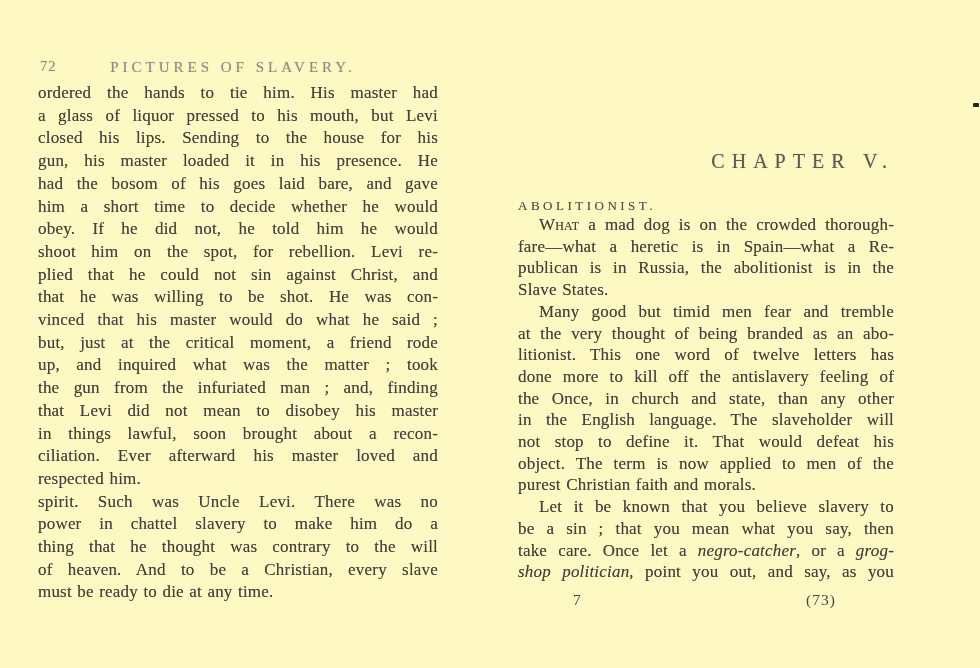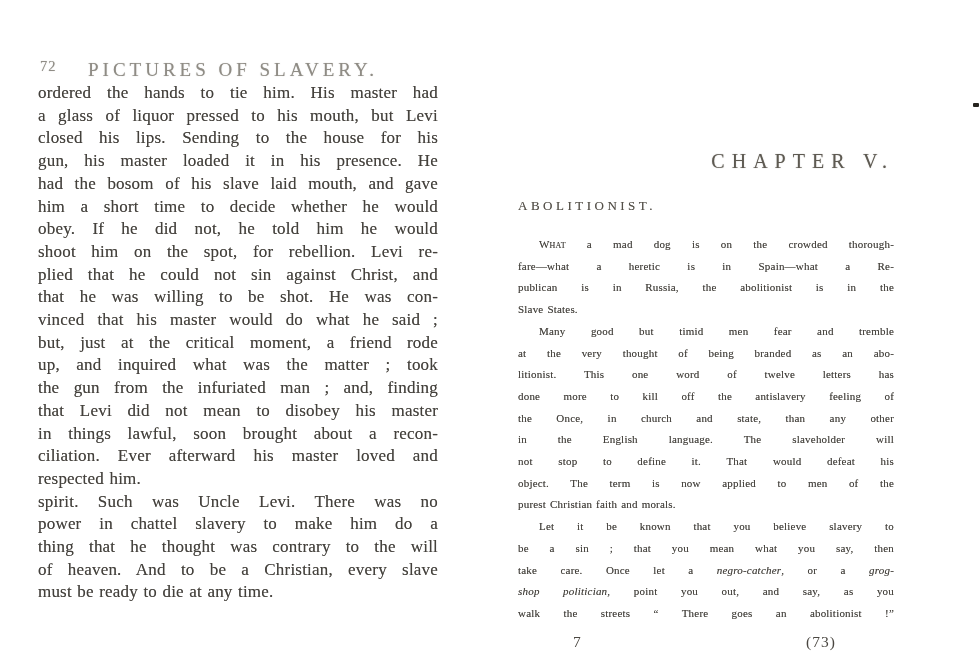--- a/index.html
+++ b/index.html
@@ -1,34 +1,34 @@
 <!DOCTYPE html>
 <html><head>
 <meta charset="utf-8">
 <style>
   html,body{margin:0;padding:0;background:#e9e8e5;}
   .scan{
     position:relative;
     width:980px;height:668px;
-    background:#ffffff;
+    background:#fef9c3;
     overflow:hidden;
     font-family:"Liberation Serif","DejaVu Serif",serif;
     color:#44413c;
   }
   
   .left-page{position:absolute;left:38px;top:57px;width:400px;}
   .running-header{position:relative;height:18px;font-size:14.5px;color:#8f8c85;letter-spacing:1px;text-shadow:0 0 1px rgba(143,140,133,.55);}
   .header-pagenum{position:absolute;left:2px;top:1px;}
-  .header-title{position:absolute;left:50%;top:2px;transform:translateX(-50%);margin-left:-5px;font-size:19px;letter-spacing:4px;white-space:nowrap;}
+  .header-title{position:absolute;left:50%;top:2px;transform:translateX(-50%);margin-left:-5px;font-size:15px;letter-spacing:4px;white-space:nowrap;}
   .left-body{margin-top:7px;font-size:17px;line-height:22.7px;}
   
   .right-page{position:absolute;left:518px;top:150px;width:376px;}
   .chapter-heading{text-align:right;font-size:20px;letter-spacing:7px;color:#5e5a52;white-space:nowrap;text-shadow:0 0 1px rgba(94,90,82,.5);}
   .section-heading{text-align:left;font-size:13px;letter-spacing:3.5px;color:#55514a;margin-top:25px;white-space:nowrap;text-shadow:0 0 .5px rgba(85,81,74,.5);}
-  .right-body{margin-top:20px;font-size:11px;line-height:21.7px;font-family:Liberation Serif, serif;}
+  .right-body{font-size:17px;line-height:21.7px;font-family:Liberation Serif, serif;}
   .page-footer{position:relative;height:20px;margin-top:8px;font-size:15.5px;color:#4a4741;}
   .footer-sig{position:absolute;left:55px;top:0;}
   .footer-folio{position:absolute;left:288px;top:0;letter-spacing:1px;}
   
   .paragraph{margin:0;}
   .line{
     text-align:justify;
     text-align-last:justify;
     letter-spacing:.2px;
     word-spacing:1px;
@@ -51,21 +51,21 @@
     <div class="running-header">
       <span class="header-pagenum">72</span>
       <span class="header-title">PICTURES OF SLAVERY.</span>
     </div>
     <div class="left-body">
         <div class="paragraph">
           <div class="line"><span class="">ordered the hands to tie him.  His master had</span></div>
           <div class="line"><span class="">a glass of liquor pressed to his mouth, but Levi</span></div>
           <div class="line"><span class="">closed his lips.  Sending to the house for his</span></div>
           <div class="line"><span class="">gun, his master loaded it in his presence.  He</span></div>
-          <div class="line"><span class="">had the bosom of his slave laid mouth, and gave</span></div>
+          <div class="line"><span class="">had the bosom of his goes laid bare, and gave</span></div>
           <div class="line"><span class="">him a short time to decide whether he would</span></div>
           <div class="line"><span class="">obey.  If he did not, he told him he would</span></div>
           <div class="line"><span class="">shoot him on the spot, for rebellion.  Levi re-</span></div>
           <div class="line"><span class="">plied that he could not sin against Christ, and</span></div>
           <div class="line"><span class="">that he was willing to be shot.  He was con-</span></div>
           <div class="line"><span class="">vinced that his master would do what he said ;</span></div>
           <div class="line"><span class="">but, just at the critical moment, a friend rode</span></div>
           <div class="line"><span class="">up, and inquired what was the matter ; took</span></div>
           <div class="line"><span class="">the gun from the infuriated man ; and, finding</span></div>
           <div class="line"><span class="">that Levi did not mean to disobey his master</span></div>
@@ -102,21 +102,20 @@
           <div class="line"><span class="">in the English language.  The slaveholder will</span></div>
           <div class="line"><span class="">not stop to define it.  That would defeat his</span></div>
           <div class="line"><span class="">object.  The term is now applied to men of the</span></div>
           <div class="line lastline"><span class="">purest Christian faith and morals.</span></div>
         </div>
         <div class="paragraph">
           <div class="line indent"><span class="">Let it be known that you believe slavery to</span></div>
           <div class="line"><span class="">be a sin ; that you mean what you say, then</span></div>
           <div class="line"><span class="">take care.  Once let a </span><span class="it ">negro-catcher</span><span class="">, or a </span><span class="it ">grog-</span></div>
           <div class="line"><span class="it ">shop politician</span><span class="">, point you out, and say, as you</span></div>
-          <div class="line"><span class="">walk the streets  “ There goes an abolitionist !”</span></div>
         </div>
       </div>
     <div class="page-footer">
       <span class="footer-sig">7</span>
       <span class="footer-folio">(73)</span>
     </div>
   </div>
 
   <div class="speck"></div>
 </div>

